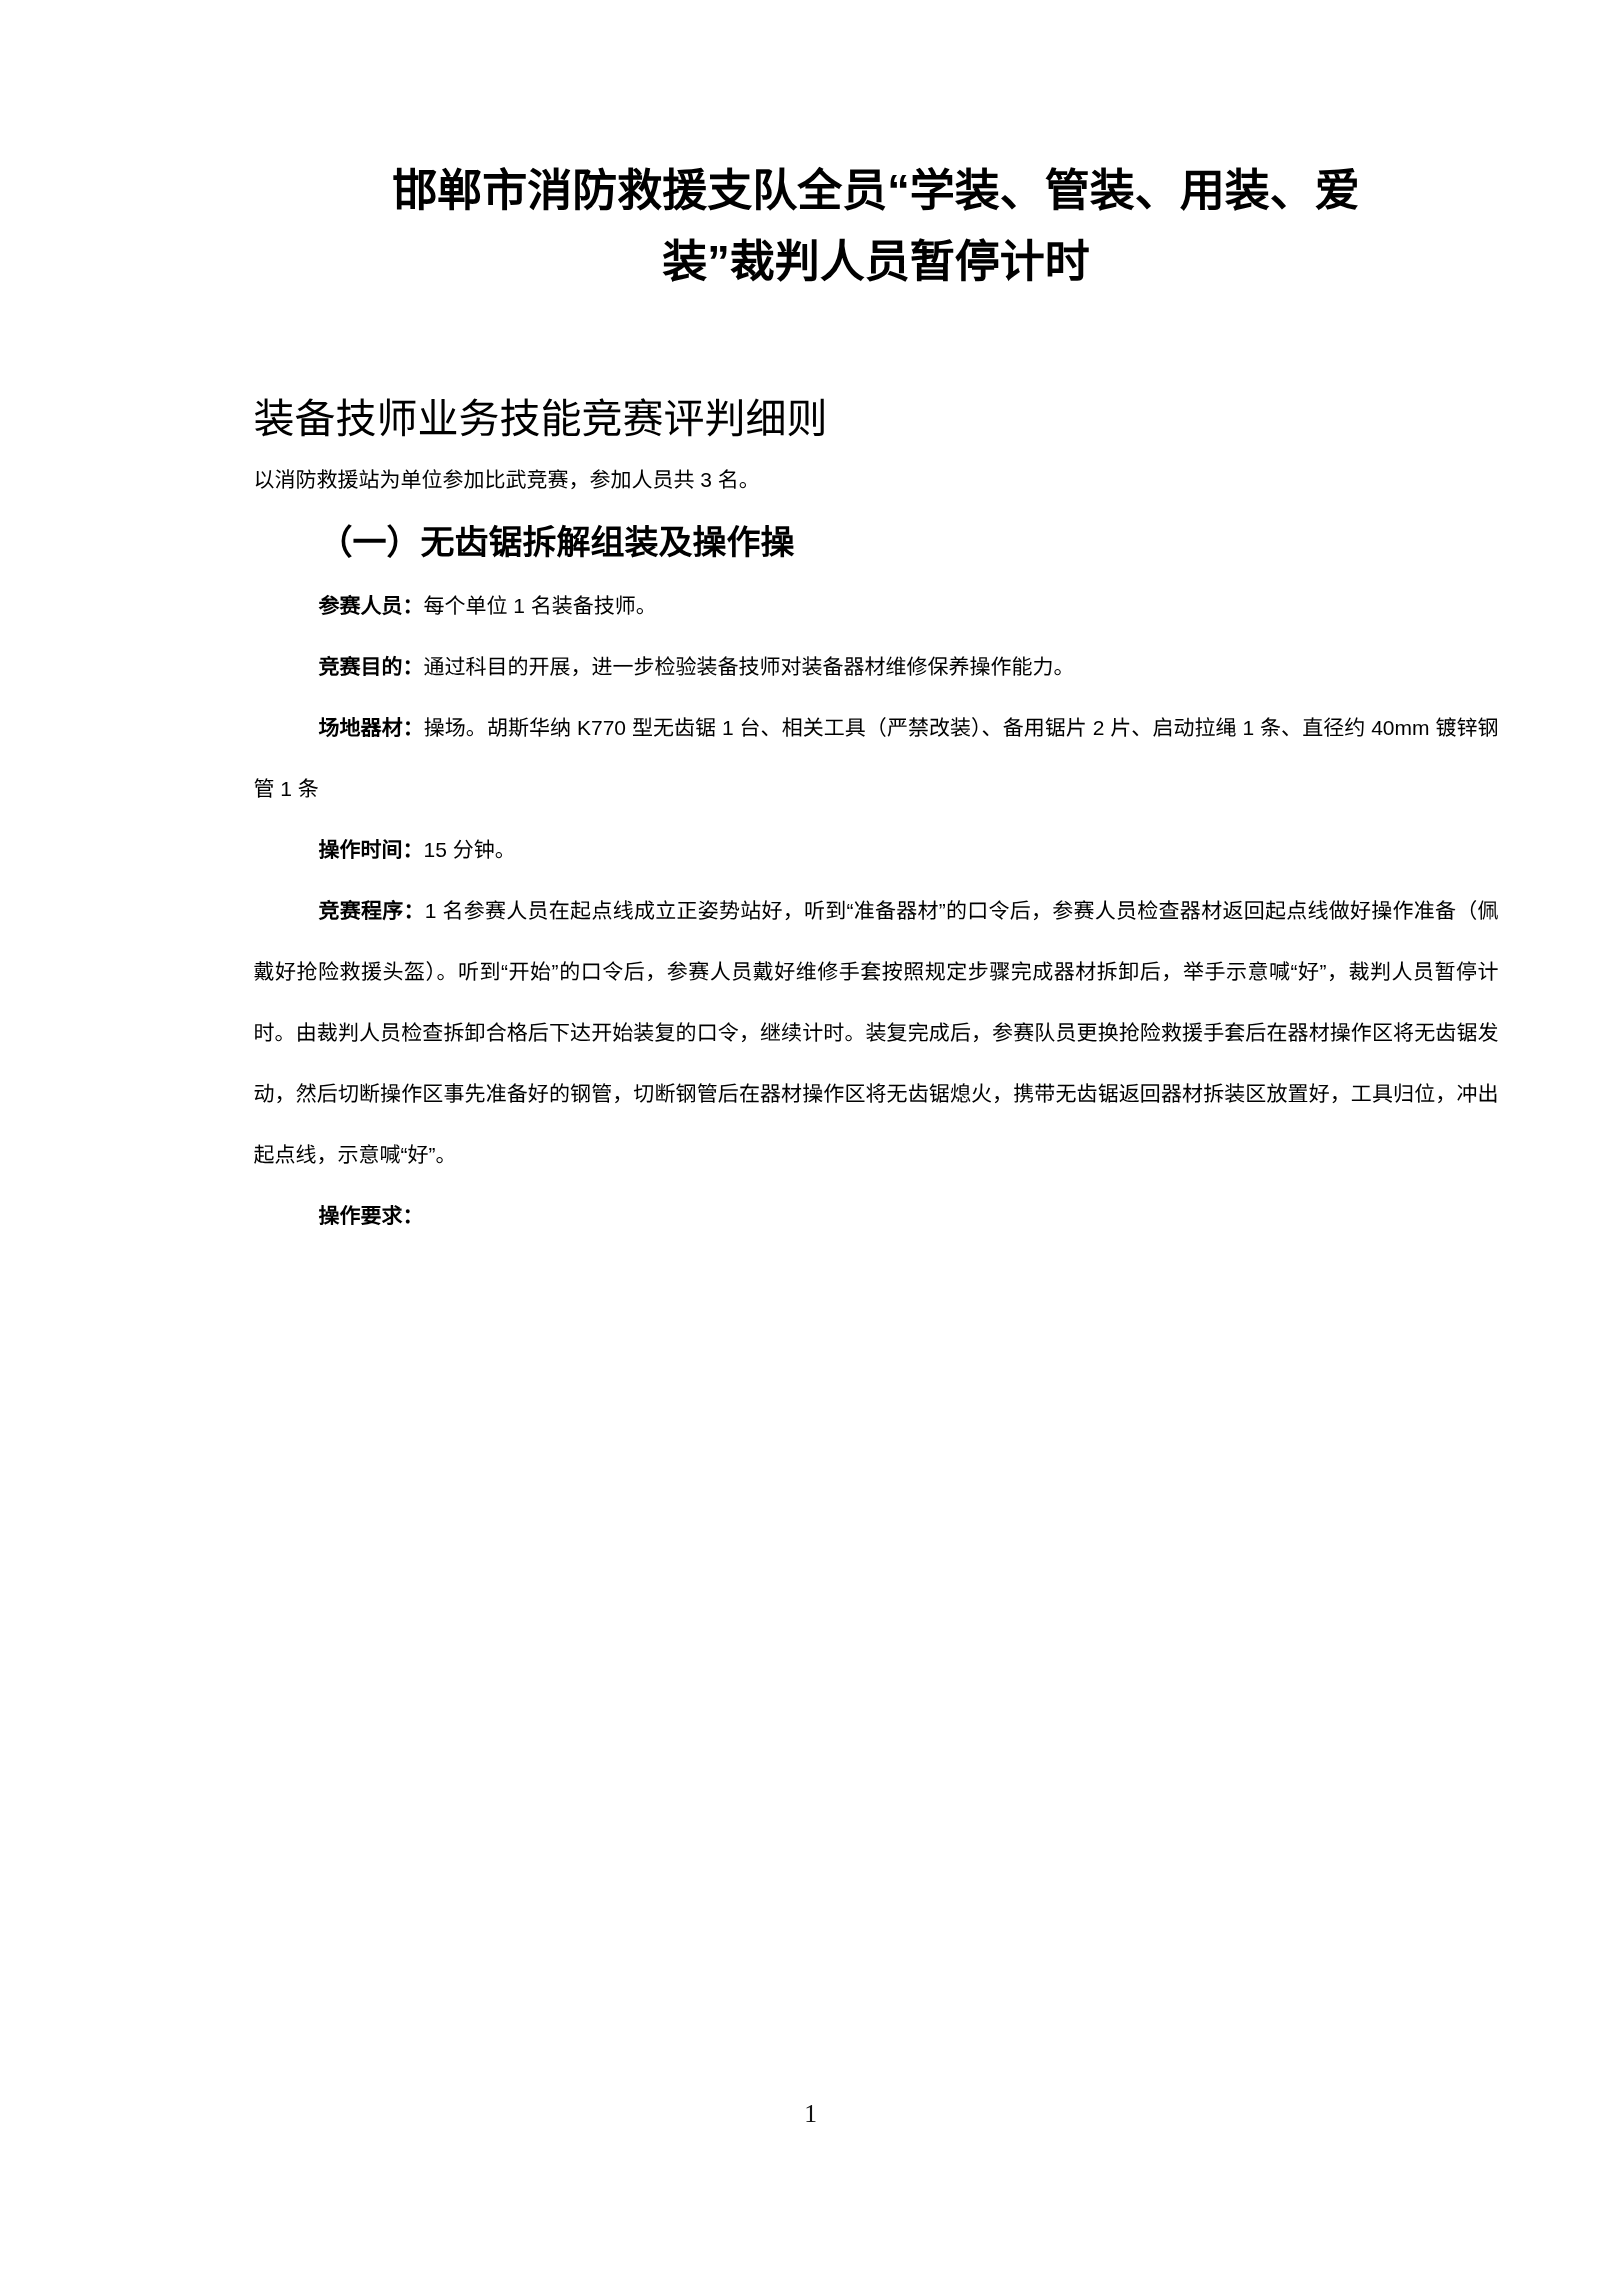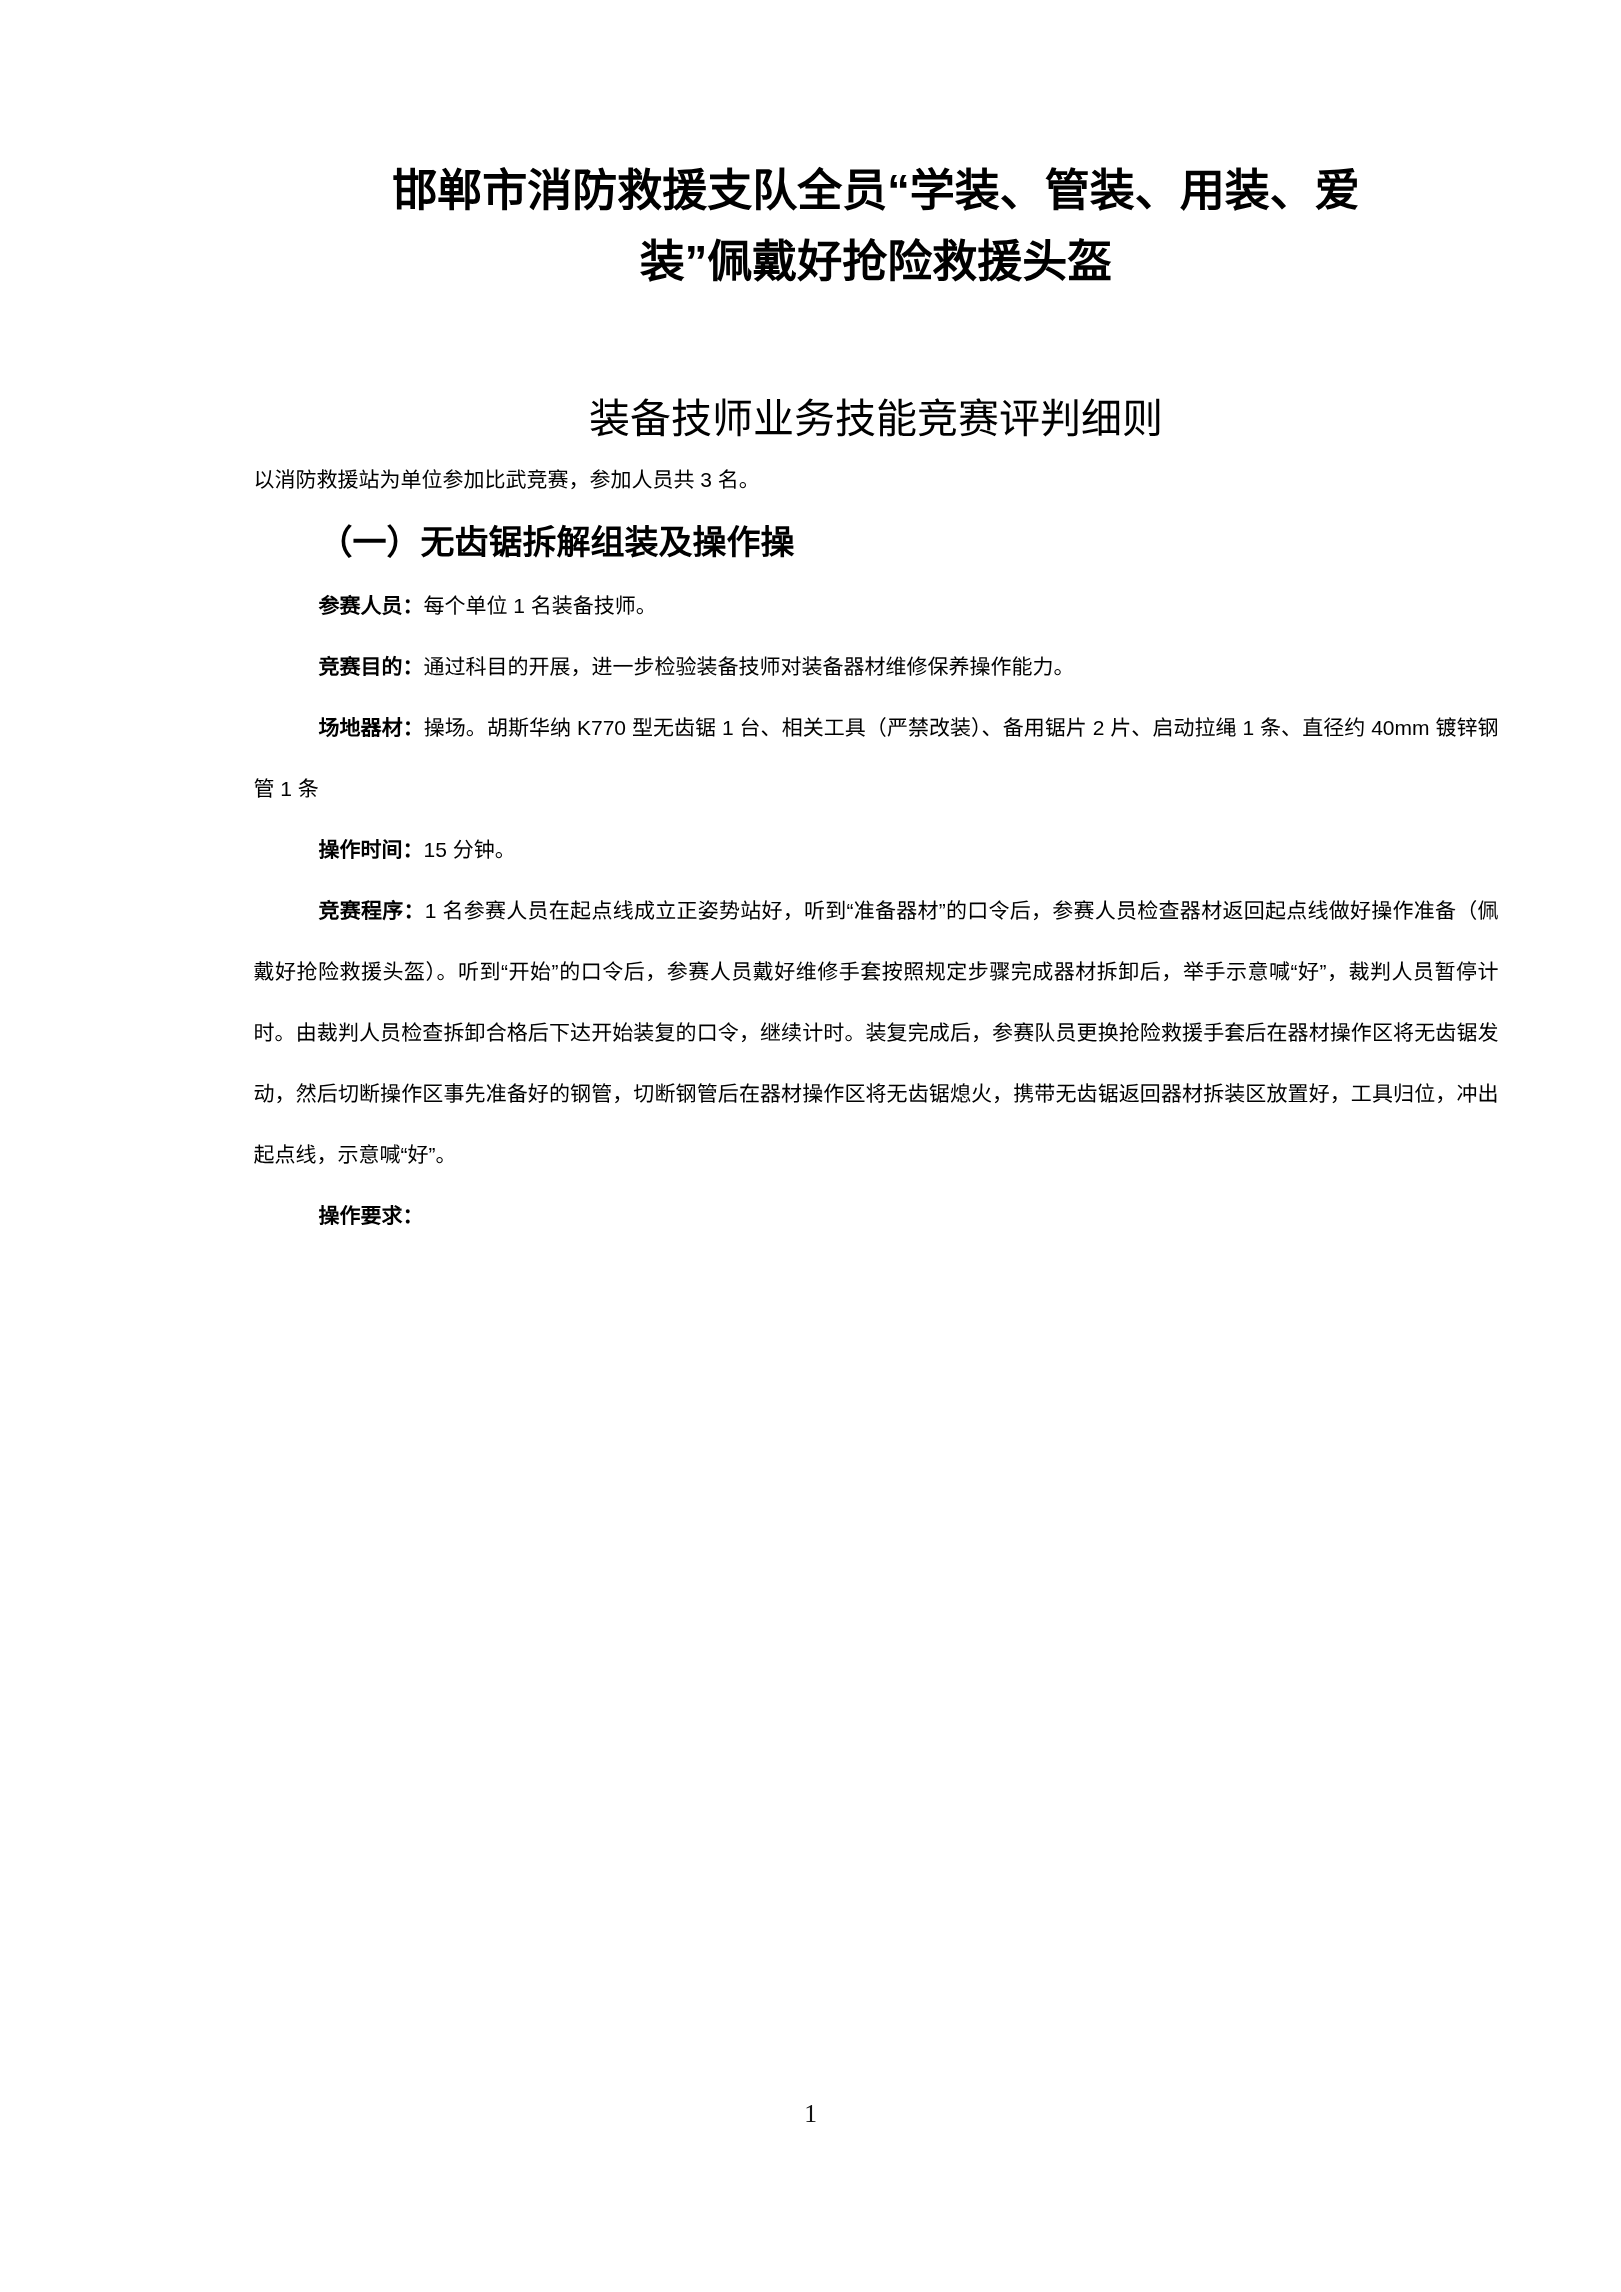--- a/index.html
+++ b/index.html
@@ -42,21 +42,20 @@
     font-size: 45px;
     line-height: 71px;
     letter-spacing: 0px;
     word-break: break-all;
   }
 
   
   .section-heading {
     margin: 0;
     padding-top: 93px;
-    text-align: center;
     font-family: "Liberation Sans", "DejaVu Sans", sans-serif;
     font-weight: 400;
     font-size: 41px;
     line-height: 59px;
   }
 
   
   .para {
     margin: 0;
     font-family: "Liberation Sans", "DejaVu Sans", sans-serif;
@@ -103,21 +102,21 @@
 </style>
 </head>
 <body>
 
 <div class="page">
 
   <div class="content">
 
     <h1 class="doc-title">
       <span>邯郸市消防救援支队全员“学装、管装、用装、爱</span><br>
-      <span>装”佩戴好抢险救援头盔</span>
+      <span>装”裁判人员暂停计时</span>
     </h1>
 
     <h2 class="section-heading">装备技师业务技能竞赛评判细则</h2>
 
     <p class="para no-indent">以消防救援站为单位参加比武竞赛，参加人员共 3 名。</p>
 
     <p class="subheading">（一）无齿锯拆解组装及操作操</p>
 
     <p class="para first-line-indent">
       <span class="lead">参赛人员：</span><span>每个单位 1 名装备技师。</span>

